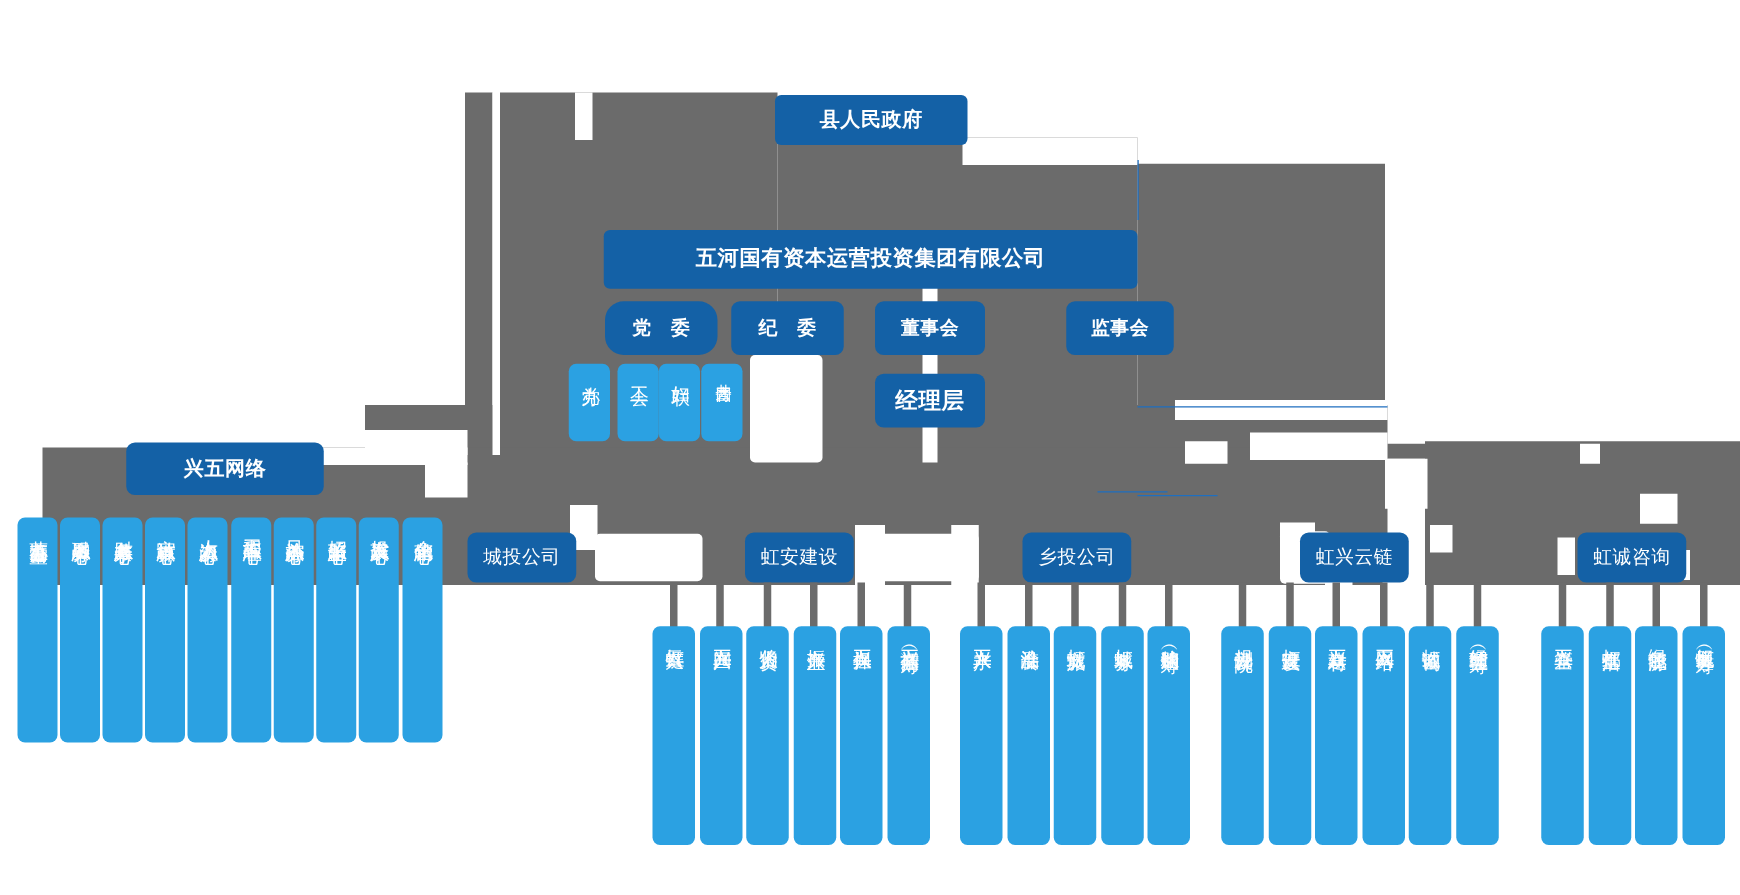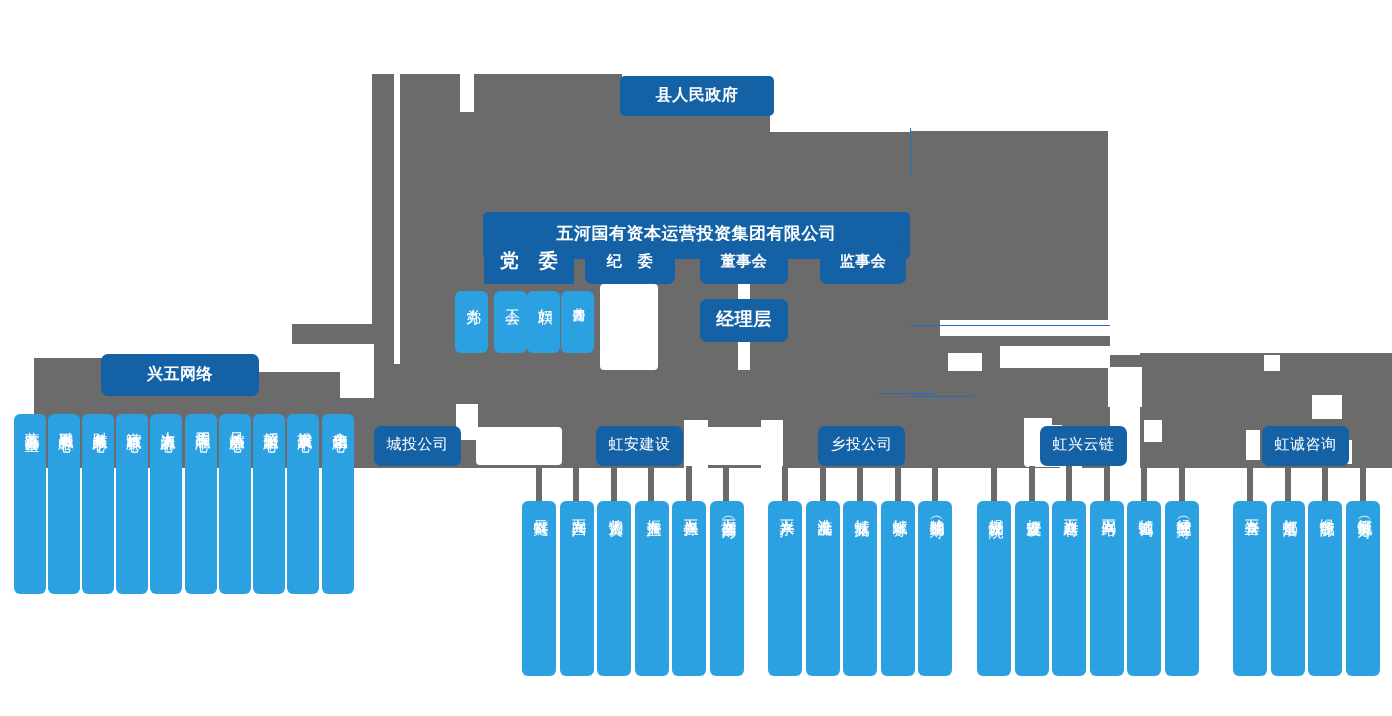--- a/index.html
+++ b/index.html
@@ -1,17 +1,17 @@
 <!DOCTYPE html>
 <html><head>
 <meta charset="utf-8">
 <style>
   html,body{margin:0;padding:0;background:#ffffff;}
   body{font-family:"DejaVu Sans","Liberation Sans",sans-serif;}
-  #stage{position:relative;width:1392px;height:716px;background:#ffffff;overflow:hidden;font-family:Liberation Mono, monospace;}
+  #stage{position:relative;width:1392px;height:716px;background:#ffffff;overflow:hidden;}
 
   
   .gray{position:absolute;background:#6b6b6b;}
 
   
   .node{position:absolute;box-sizing:border-box;display:flex;align-items:center;
         justify-content:center;color:#ffffff;border-radius:5px;
         text-align:center;line-height:1.18;letter-spacing:.5px;}
   .node.dark{background:#1461a6;}
   .node.blank{background:#ffffff;border-radius:4px;}
@@ -72,34 +72,34 @@
   <div class="bline" style="left:910px;top:128px;width:1px;height:48px;"></div>
   <div class="bline" style="left:910px;top:325px;width:200px;height:1px;"></div>
   <div class="bline" style="left:910px;top:396px;width:64px;height:1px;"></div>
   <div class="bline" style="left:878px;top:393px;width:56px;height:1px;"></div>
 
   <div class="node dark" style="left:620px;top:76px;width:154px;height:40px;font-size:16px;font-weight:bold;">
     <span>县人民政府</span>
   </div>
 
 
-  <div class="node dark" style="left:483px;top:184px;width:427px;height:47px;font-size:17px;font-weight:bold;margin-top:28px;">
+  <div class="node dark" style="left:483px;top:184px;width:427px;height:47px;font-size:17px;font-weight:bold;">
     <span>五河国有资本运营投资集团有限公司</span>
   </div>
 
-  <div class="node dark" style="left:484px;top:241px;width:90px;height:43px;font-size:19px;font-weight:bold;border-radius:1px;">
+  <div class="node dark" style="left:484px;top:241px;width:90px;height:43px;font-size:15px;font-weight:bold;border-radius:15px;">
     <span>党　委</span>
   </div>
   <div class="node dark" style="left:585px;top:241px;width:90px;height:43px;font-size:15px;font-weight:bold;border-radius:7px;">
     <span>纪　委</span>
   </div>
   <div class="node dark" style="left:700px;top:241px;width:88px;height:43px;font-size:15px;font-weight:bold;border-radius:7px;">
     <span>董事会</span>
   </div>
-  <div class="node dark" style="left:820px;top:241px;width:86px;height:43px;font-size:15px;font-weight:bold;border-radius:7px;">
+  <div class="node dark" style="left:853px;top:241px;width:86px;height:43px;font-size:15px;font-weight:bold;border-radius:7px;">
     <span>监事会</span>
   </div>
 
   <div class="node dark" style="left:700px;top:299px;width:88px;height:43px;font-size:18px;font-weight:bold;border-radius:7px;">
     <span>经理层</span>
   </div>
 
   <div class="vnode" style="left:455px;top:291px;width:33px;height:62px;">
     <span>党办</span>
   </div>

